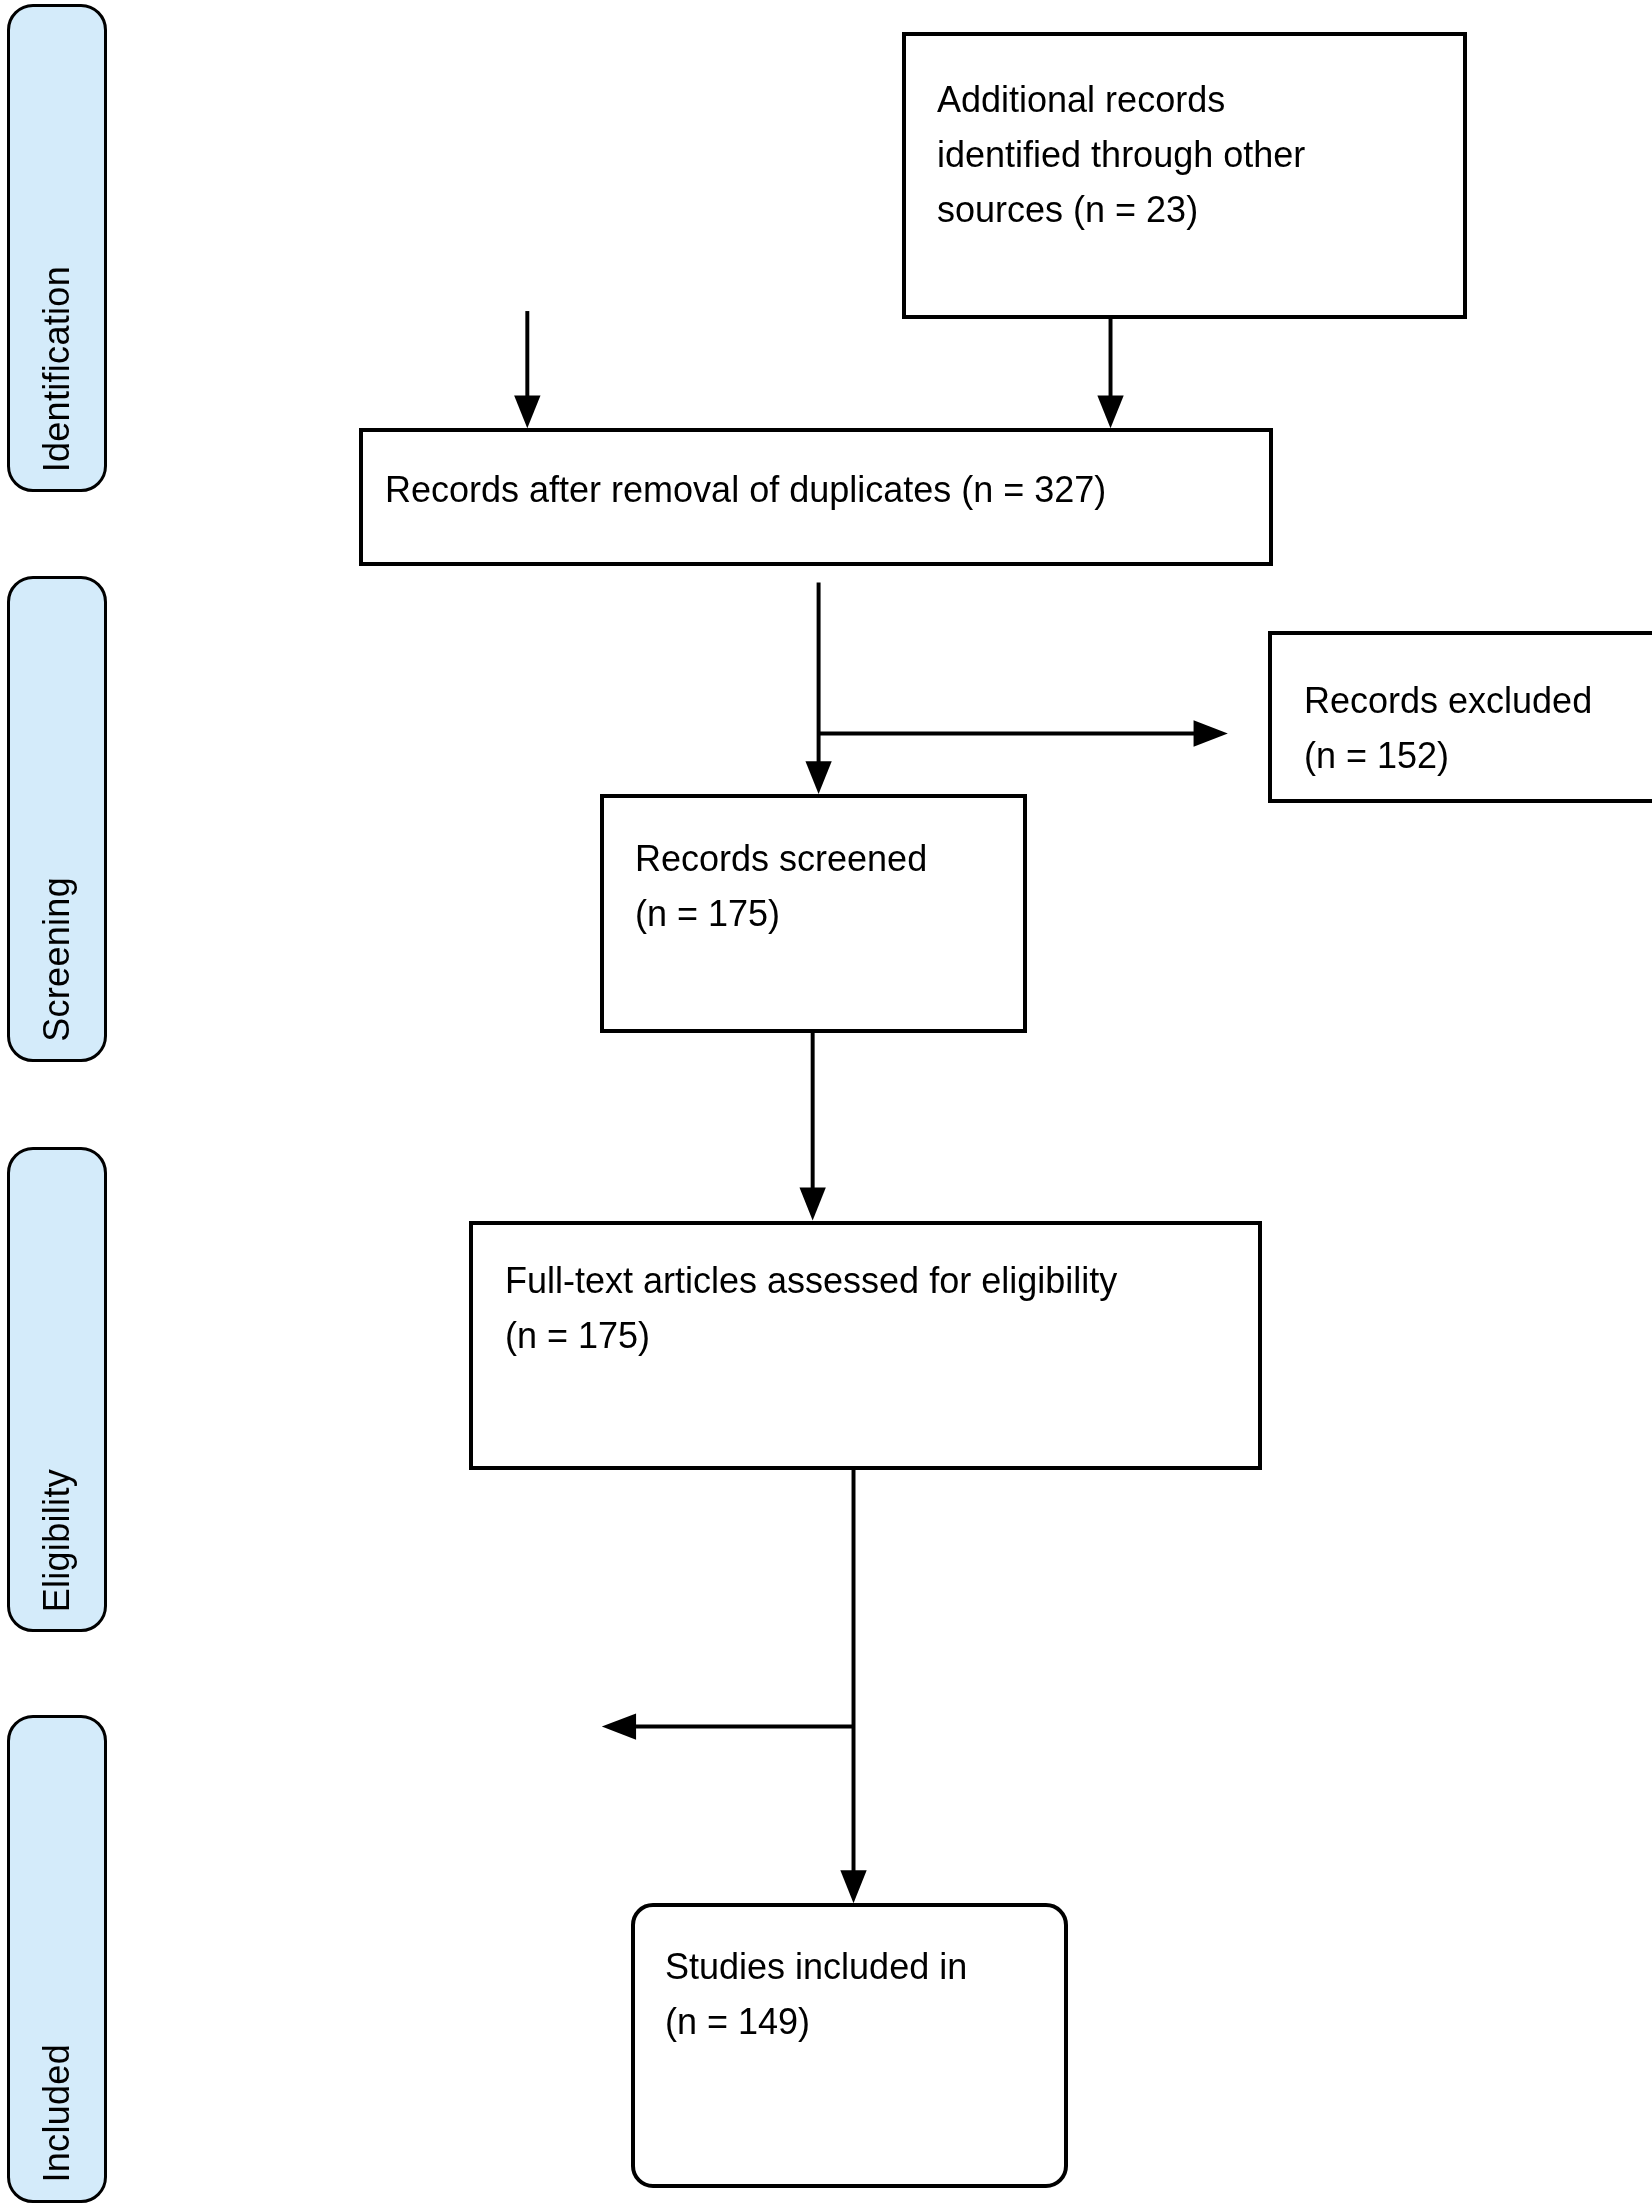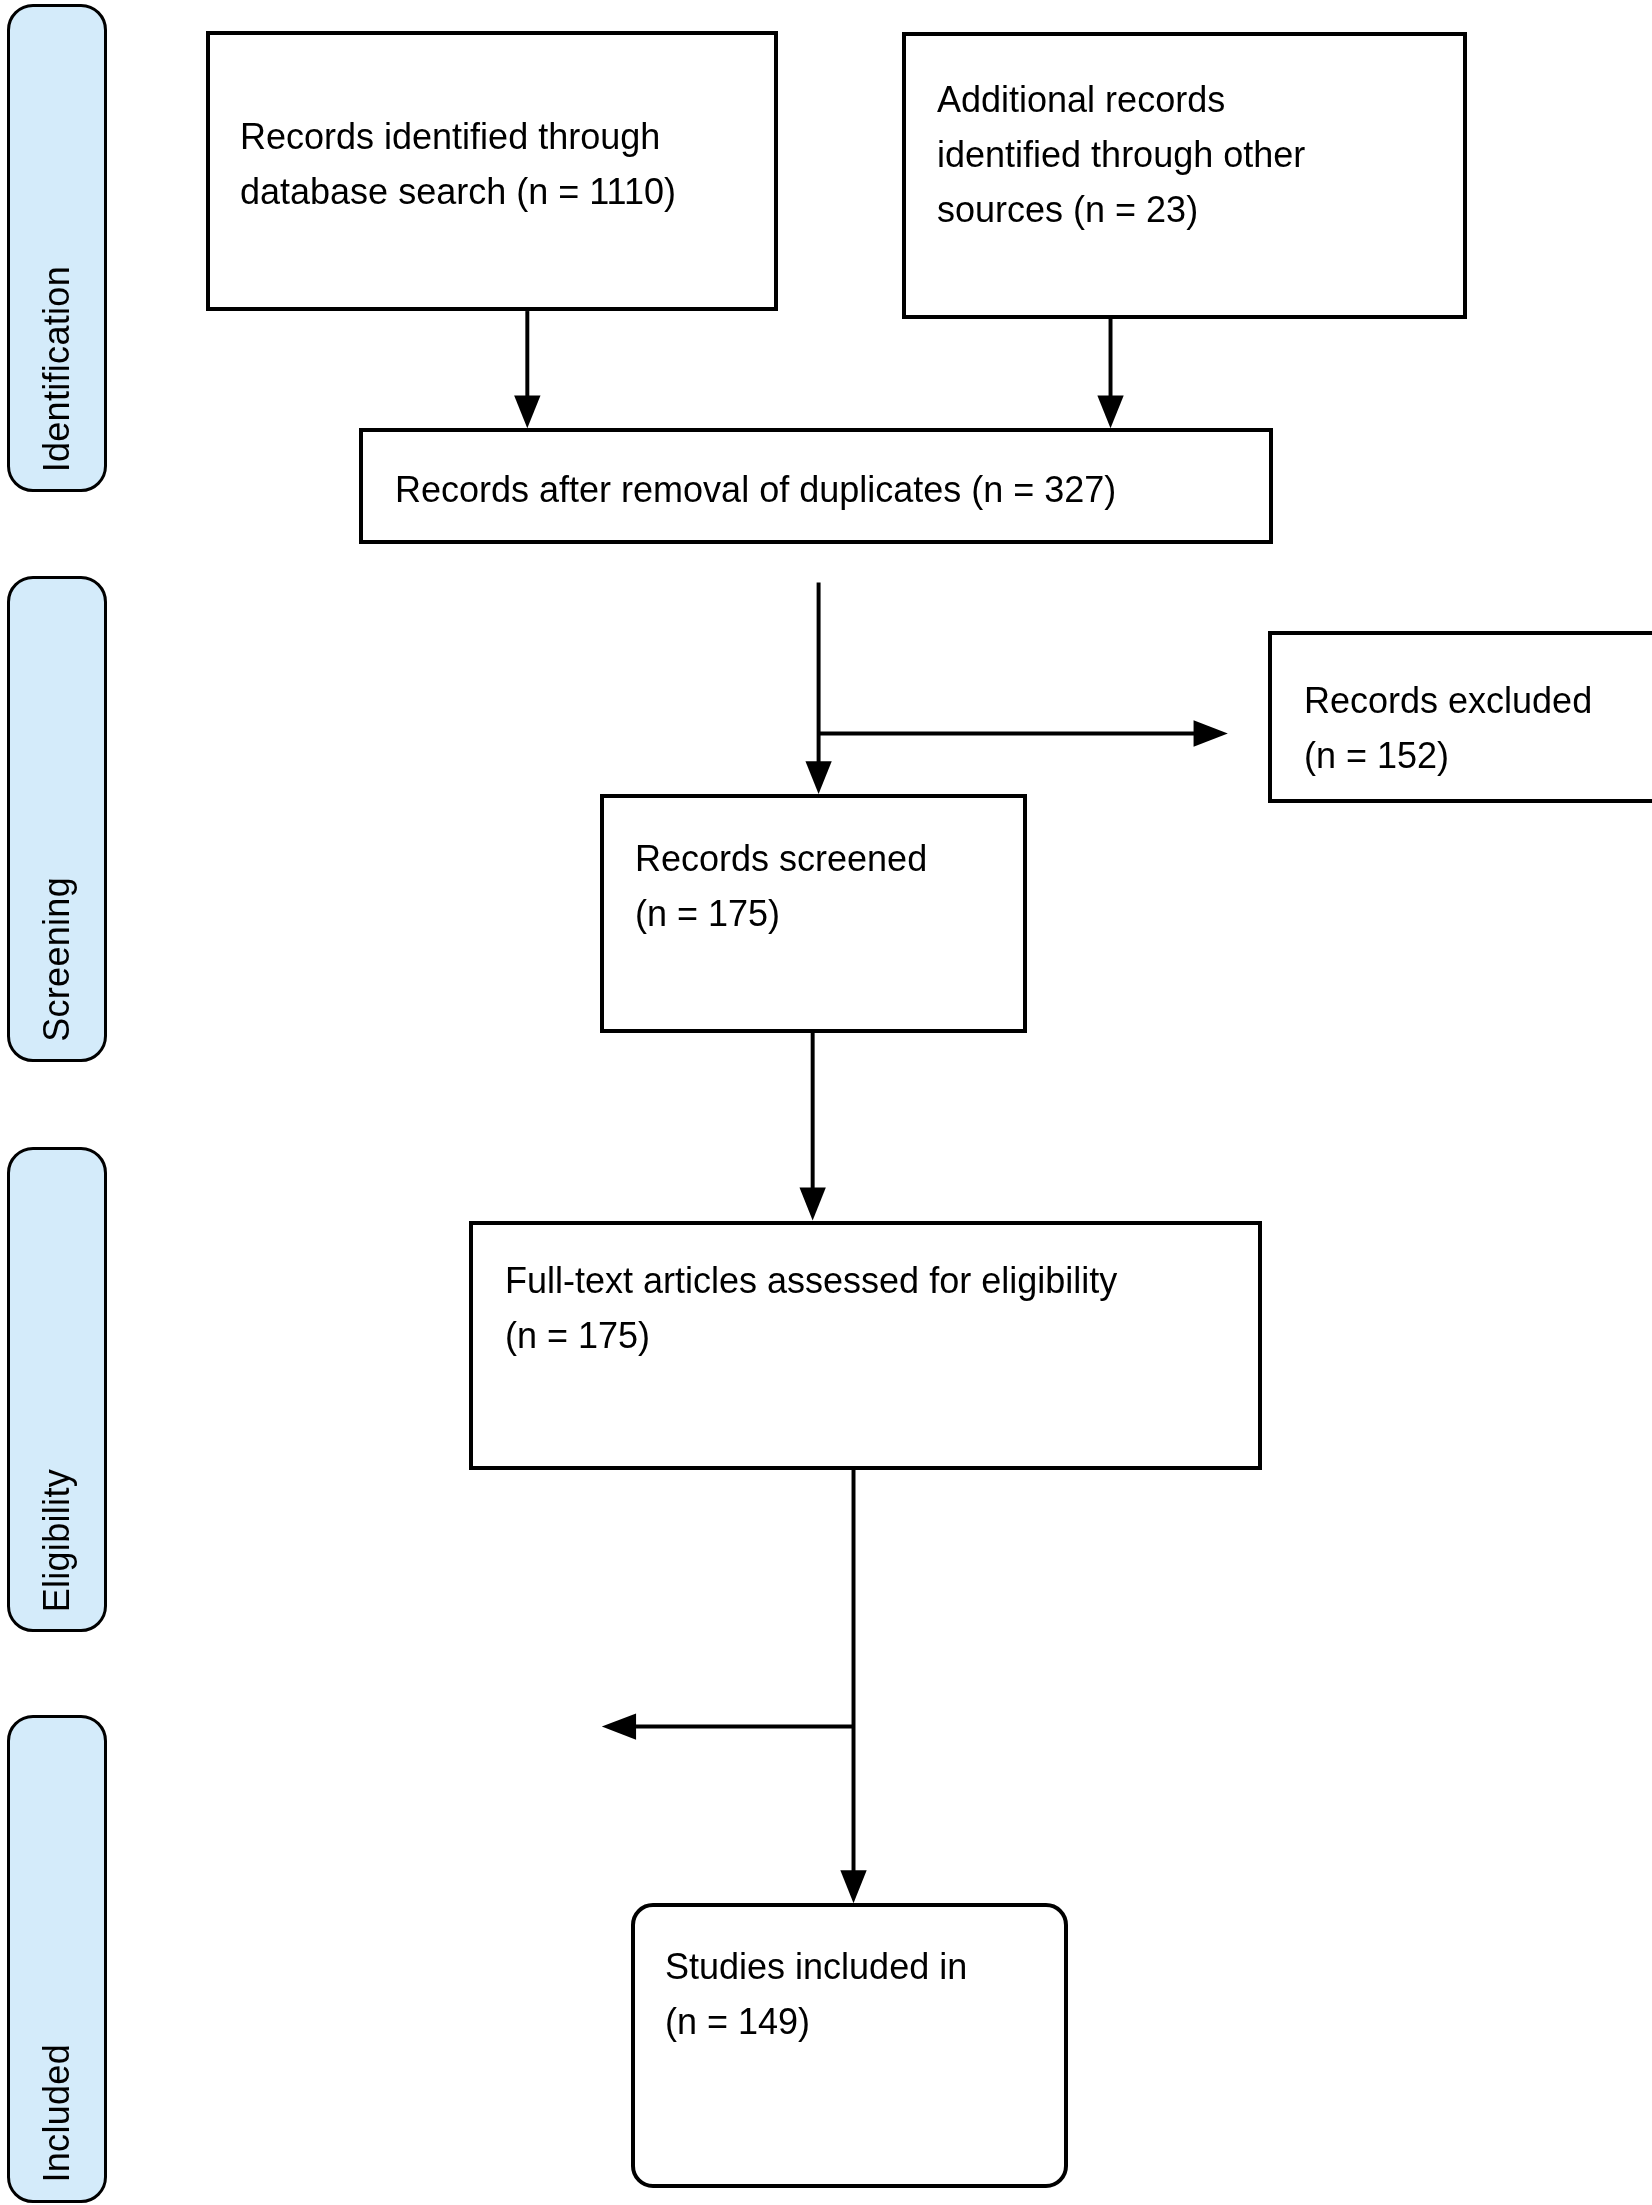--- a/index.html
+++ b/index.html
@@ -60,21 +60,21 @@
   }
   .fbox .para .line { line-height: 54px; }
 
   #stage-identification { left: 6.6px; top: 4px;    width: 100px; height: 488px; }
   #stage-screening      { left: 6.6px; top: 576px;  width: 100px; height: 486px; }
   #stage-eligibility    { left: 6.6px; top: 1147px; width: 100px; height: 485px; }
   #stage-included       { left: 6.6px; top: 1715px; width: 100px; height: 488px; }
 
   #box-db          { left: 206px;  top: 31px;   width: 572px;  height: 280px; padding: 74px 16px 0 30px; }
   #box-other       { left: 857px; top: 32px;   width: 565px;  height: 287px; padding: 36px 16px 0 31px; margin-left: 45px; }
-  #box-dup         { left: 359px;  top: 428px;  width: 914px; height: 116px; padding: 30px 16px 0 32px; }
+  #box-dup         { left: 359px;  top: 428px;  width: 914px; height: 138px; padding: 30px 16px 0 22px; }
   #box-excluded    { left: 1228px; top: 631px;  width: 418px;  height: 172px; padding: 38px 16px 0 32px; margin-left: 40px; }
   #box-screened    { left: 600px;  top: 794px; width: 427px;  height: 239px; padding: 33px 4px 0 31px; }
   #box-fulltext    { left: 469px;  top: 1221px; width: 793px; height: 249px; padding: 28px 16px 0 32px; }
   #box-nonincluded { left: 159px;  top: 1581px; width: 443px;  height: 471px; padding: 29px 16px 0 33px; }
   #box-included    { left: 631px;  top: 1903px; width: 437px;  height: 285px; padding: 32px 16px 0 30px; border-radius: 22px; }
 </style>
 </head>
 <body>
 
 <div id="canvas">
@@ -107,24 +107,20 @@
   <div class="stage" id="stage-screening">
     <span class="stage-label">Screening</span>
   </div>
   <div class="stage" id="stage-eligibility">
     <span class="stage-label">Eligibility</span>
   </div>
   <div class="stage" id="stage-included">
     <span class="stage-label">Included</span>
   </div>
 
-  <div class="fbox" id="box-db">
-    <div class="line">Records identified through</div>
-    <div class="line">database search (n = 1110)</div>
-  </div>
 
   <div class="fbox" id="box-other">
     <div class="line">Additional records</div>
     <div class="line">identified through other</div>
     <div class="line">sources (n = 23)</div>
   </div>
 
   <div class="fbox" id="box-dup">
     <div class="line">Records after removal of duplicates (n = 327)</div>
   </div>

